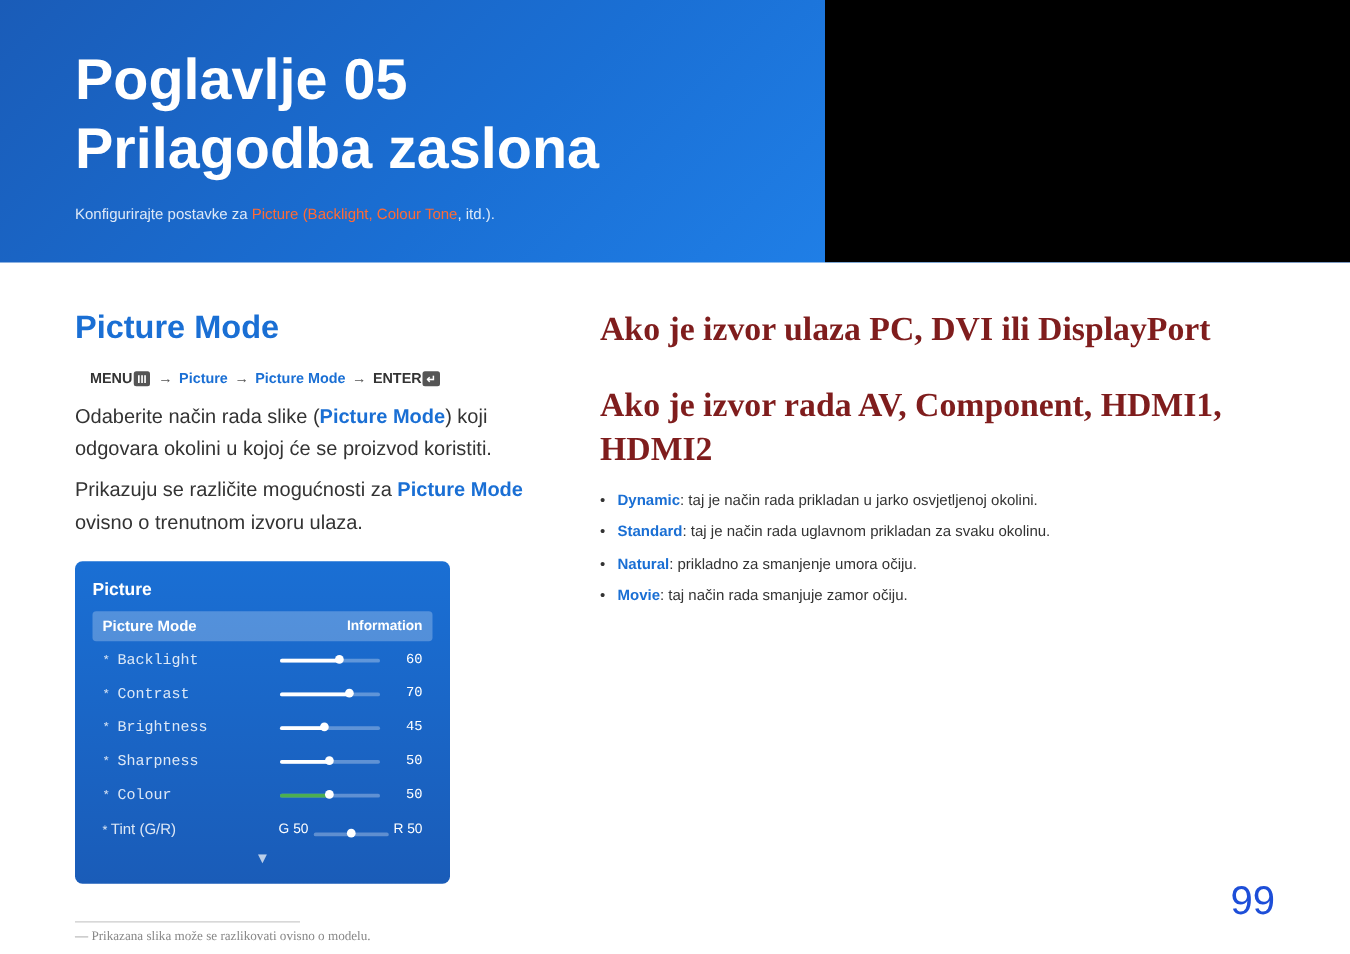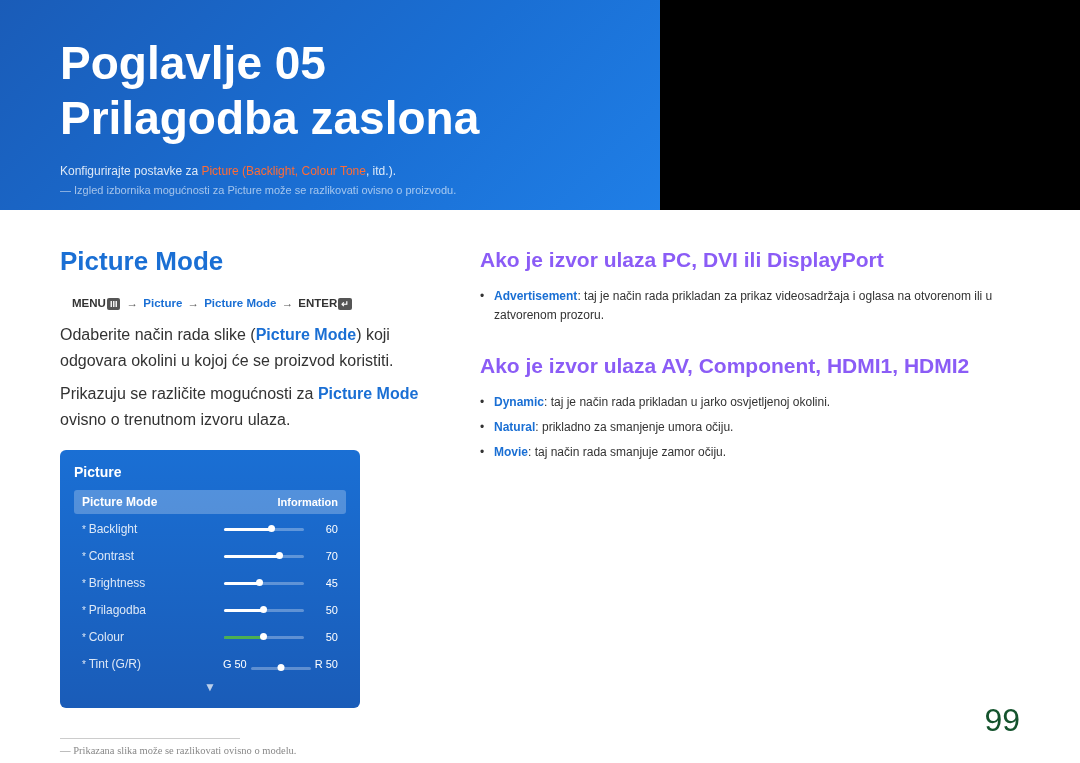--- a/index.html
+++ b/index.html
@@ -144,20 +144,21 @@
     }
 
     .picture-row.active {
       background: rgba(255,255,255,0.25);
       color: #fff;
       font-weight: 600;
     }
 
     .picture-row.item {
       color: rgba(255,255,255,0.85);
+      font-family: Liberation Mono, monospace;
     }
 
     .picture-row .row-label {
       flex: 1;
       font-size: 12px;
     }
 
     .picture-row .row-label::before {
       content: '* ';
       font-size: 10px;
@@ -279,25 +280,26 @@
     
     .right-col {
       flex: 1;
     }
 
     .right-section {
       margin-bottom: 26px;
     }
 
     .right-section-title {
-      font-size: 21px;
-      font-weight: 700;
-      color: #8b5cf6;
+      font-size: 27px;
+      font-weight: 700;
+      color: #7f1d1d;
       margin-bottom: 14px;
       line-height: 1.3;
+      font-family: Liberation Serif, serif;
     }
 
     .bullet-list {
       list-style: none;
       padding: 0;
     }
 
     .bullet-list li {
       font-size: 12px;
       color: #333;
@@ -319,21 +321,21 @@
       font-weight: 700;
     }
 
     
     .page-number {
       position: absolute;
       bottom: 24px;
       right: 60px;
       font-size: 32px;
       font-weight: 300;
-      color: #14532d;
+      color: #1d4ed8;
     }
 
     
     .diamond-pattern {
       position: absolute;
       right: 0;
       top: 0;
       width: 420px;
       height: 210px;
     }
@@ -352,21 +354,20 @@
     <rect width="420" height="210" fill="linear-gradient(to left, rgba(30,100,220,0.3), transparent)"></rect>
   </svg>
   <div class="header-content">
     <div class="header-title">
       <span>Poglavlje  05</span><br>
       <span>Prilagodba zaslona</span>
     </div>
     <div class="header-subtitle">
       <span>Konfigurirajte postavke za </span><span class="highlight">Picture (Backlight, Colour Tone</span><span>, itd.).</span>
     </div>
-    <div class="header-note">Izgled izbornika mogućnosti za Picture može se razlikovati ovisno o proizvodu.</div>
   </div>
 </div>
 
 <div class="main">
 
   <div class="left-col">
     <h2 class="section-title">Picture Mode</h2>
 
     <div class="menu-path">
       MENU<span class="menu-icon">III</span>
@@ -417,21 +418,21 @@
         <span class="row-label">Brightness</span>
         <div class="slider-container">
           <div class="slider-bar">
               <div class="slider-fill" style="width:45%"></div>
             </div>
           <span class="row-value">45</span>
         </div>
       </div>
 
       <div class="picture-row item">
-        <span class="row-label">Prilagodba</span>
+        <span class="row-label">Sharpness</span>
         <div class="slider-container">
           <div class="slider-bar">
               <div class="slider-fill" style="width:50%"></div>
             </div>
           <span class="row-value">50</span>
         </div>
       </div>
 
       <div class="picture-row item">
         <span class="row-label">Colour</span>
@@ -459,31 +460,31 @@
 
     <div class="footnote-line"></div>
     <p class="footnote">Prikazana slika može se razlikovati ovisno o modelu.</p>
   </div>
 
   <div class="right-col">
 
     <div class="right-section">
       <h3 class="right-section-title">Ako je izvor ulaza PC, DVI ili DisplayPort</h3>
       <ul class="bullet-list">
-        <li>
-          <strong>Advertisement</strong>: taj je način rada prikladan za prikaz videosadržaja i oglasa na otvorenom ili u zatvorenom prozoru.
-        </li>
       </ul>
     </div>
 
     <div class="right-section">
-      <h3 class="right-section-title">Ako je izvor ulaza AV, Component, HDMI1, HDMI2</h3>
+      <h3 class="right-section-title">Ako je izvor rada AV, Component, HDMI1, HDMI2</h3>
       <ul class="bullet-list">
         <li>
           <strong>Dynamic</strong>: taj je način rada prikladan u jarko osvjetljenoj okolini.
+        </li>
+        <li>
+          <strong>Standard</strong>: taj je način rada uglavnom prikladan za svaku okolinu.
         </li>
         <li>
           <strong>Natural</strong>: prikladno za smanjenje umora očiju.
         </li>
         <li>
           <strong>Movie</strong>: taj način rada smanjuje zamor očiju.
         </li>
       </ul>
     </div>
 

